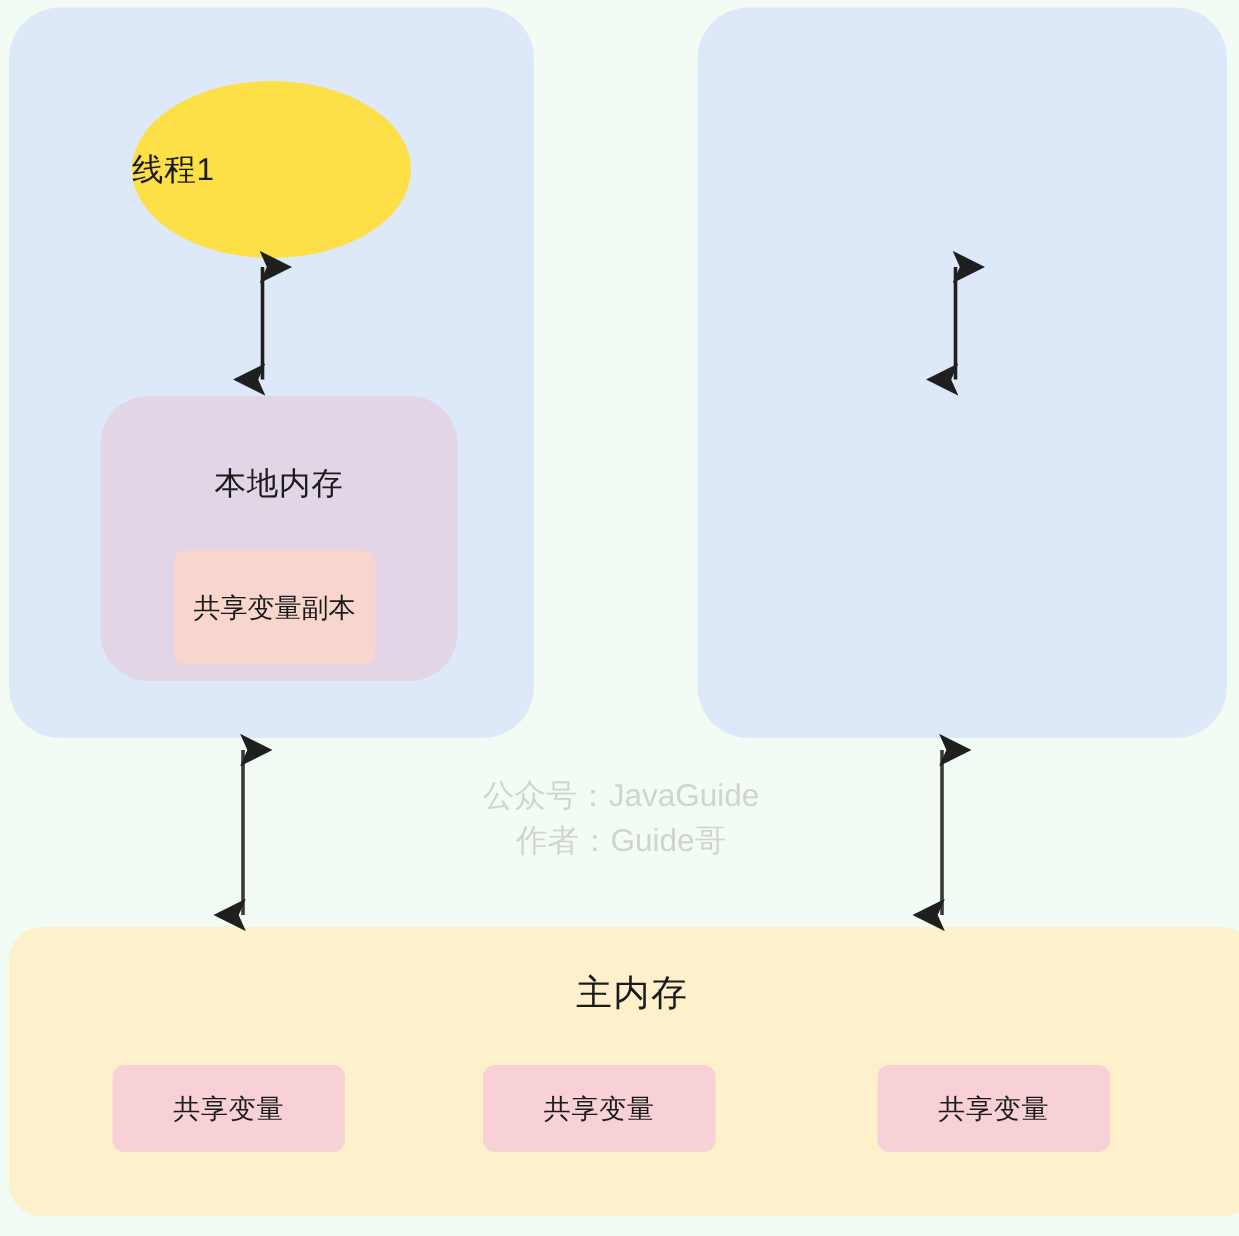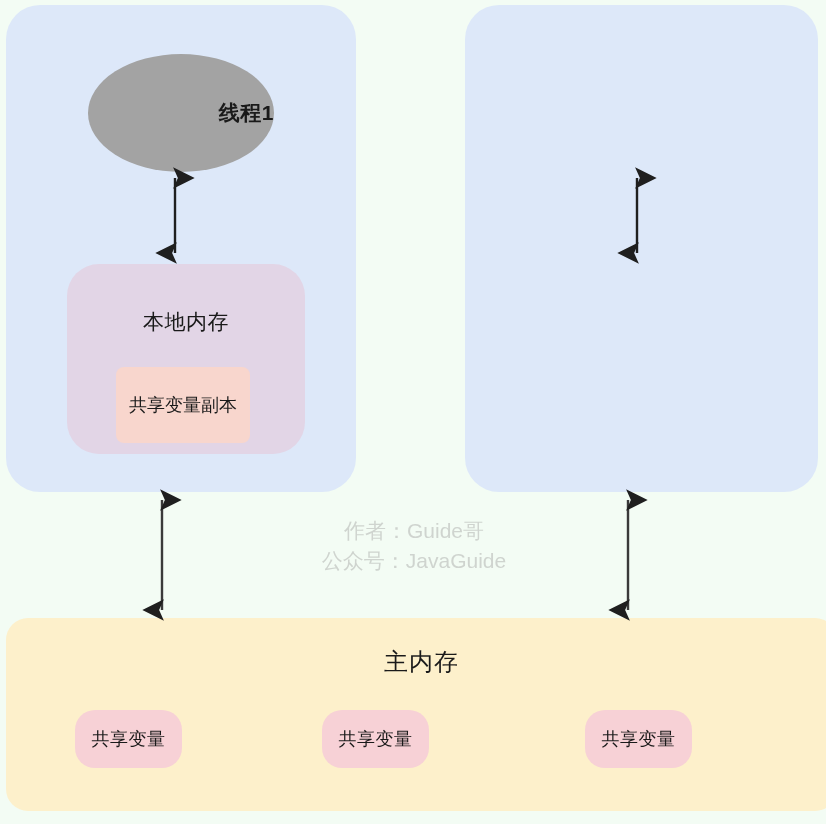--- a/index.html
+++ b/index.html
@@ -25,26 +25,25 @@
     position: absolute;
     background: #dde8f9;
     border-radius: 34px;
   }
   #thread-panel-1 { left: 6px;   top: 5px; width: 350px; height: 487px; }
   #thread-panel-2 { left: 465px; top: 5px; width: 353px; height: 487px; }
 
   
   .thread-ellipse {
     position: absolute;
-    background: #a3a3a3;
+    background: #fde047;
     border-radius: 50%;
     display: flex;
     align-items: center;
-    justify-content: flex-end;
-    font-weight: bold;
+    justify-content: flex-start;
   }
   #thread-ellipse-1 { left: 82px;  top: 49px; width: 186px; height: 118px; }
   .thread-label {
     font-size: 21px;
     color: #1a1a1a;
     letter-spacing: 0.5px;
     white-space: nowrap;
   }
 
   
@@ -100,24 +99,24 @@
     left: 0;
     width: 100%;
     text-align: center;
     font-size: 24px;
     color: #1a1a1a;
     letter-spacing: 1px;
   }
   .shared-var {
     position: absolute;
     top: 92px;
-    width: 107px;
+    width: 155px;
     height: 58px;
     background: #f7d1d6;
-    border-radius: 20px;
+    border-radius: 8px;
     display: flex;
     align-items: center;
     justify-content: center;
     font-size: 18px;
     color: #1a1a1a;
     letter-spacing: 0.5px;
   }
   #shared-var-0 { left: 69px; }
   #shared-var-1 { left: 316px; }
   #shared-var-2 { left: 579px; }
@@ -185,17 +184,17 @@
     <line x1="175" y1="178" x2="175" y2="253" stroke="#1f1f1f" stroke-width="2.4" marker-start="url(#ah-up)" marker-end="url(#ah-down)"></line>
 
     <line x1="637" y1="178" x2="637" y2="253" stroke="#1f1f1f" stroke-width="2.4" marker-start="url(#ah-up)" marker-end="url(#ah-down)"></line>
 
     <line x1="162" y1="500" x2="162" y2="610" stroke="#3a3a3a" stroke-width="2.4" marker-start="url(#ah-up)" marker-end="url(#ah-down)"></line>
 
     <line x1="628" y1="500" x2="628" y2="610" stroke="#3a3a3a" stroke-width="2.4" marker-start="url(#ah-up)" marker-end="url(#ah-down)"></line>
   </svg>
 
   <div id="watermark">
+    <span class="wm-line">公众号：JavaGuide</span>
     <span class="wm-line">作者：Guide哥</span>
-    <span class="wm-line">公众号：JavaGuide</span>
   </div>
 
 </div>
 
 </body></html>

